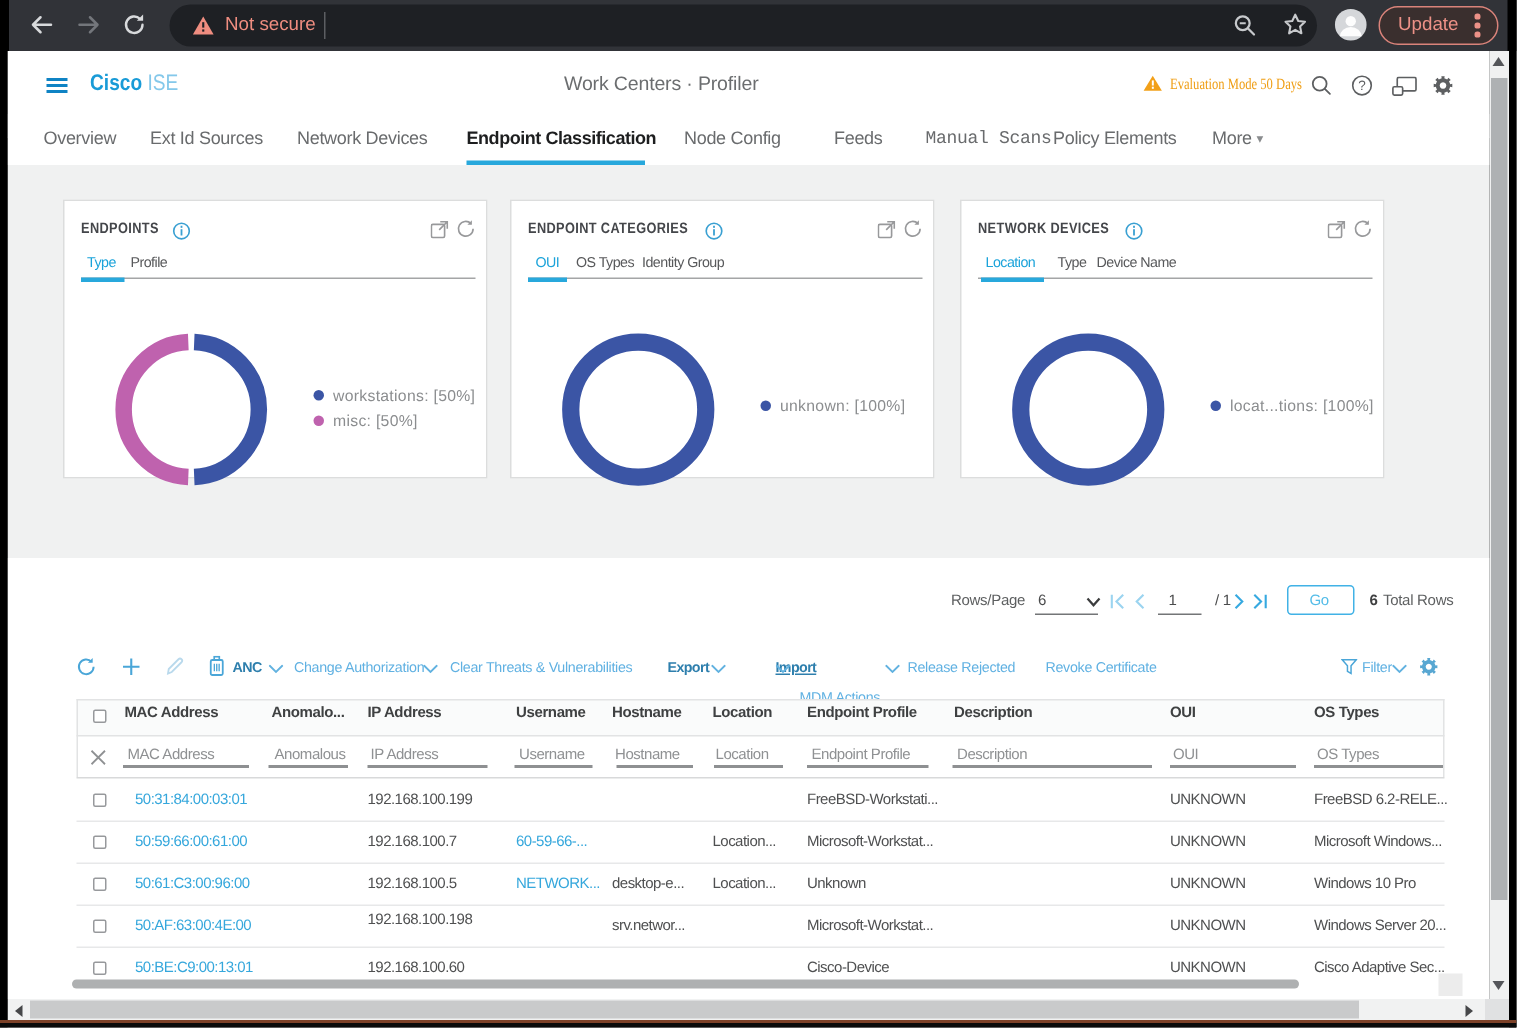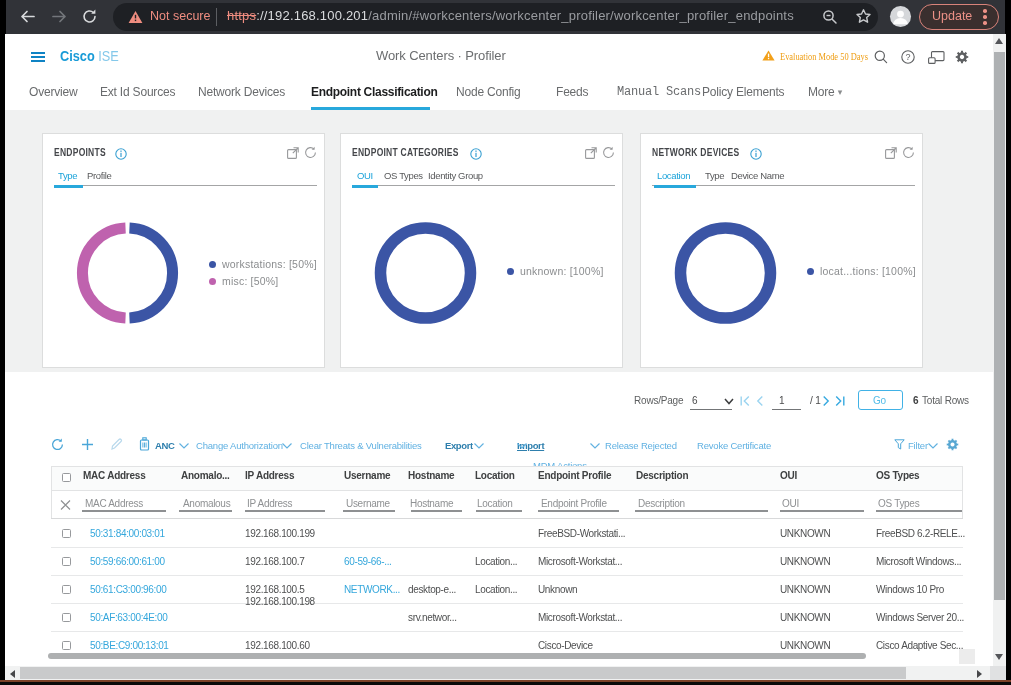--- a/index.html
+++ b/index.html
@@ -8,21 +8,21 @@
 .abs { position:absolute; }
 
 #chrome { position:absolute; left:0; top:0; width:1011px; height:34px; background:#313338; }
 #pill { position:absolute; left:113px; top:3px; width:765px; height:28px; background:#1e2024; border-radius:14px; }
 
 #page { position:absolute; left:5px; top:34px; width:988px; height:632px; background:#f0f1f1; overflow:hidden; }
 #hdr { position:absolute; left:0; top:0; width:988px; height:58px; background:#fff; border-bottom:1px solid #d8d9da; }
 #nav { position:absolute; left:0; top:42px; width:988px; height:34px; background:#fff; }
 .navitem { position:absolute; top:9px; font-size:12px; color:#696b6d; white-space:nowrap; letter-spacing:-0.2px; }
 
-.card { position:absolute; top:99px; width:283px; height:235px; background:#fff; border:1px solid #dcdddd; }
+.card { position:absolute; top:99px; width:283px; height:186px; background:#fff; border:1px solid #dcdddd; }
 .ctitle { position:absolute; left:11px; top:13px; font-size:10px; font-weight:bold; color:#44464a; letter-spacing:0.3px; transform:scaleX(0.85); transform-origin:0 0; white-space:nowrap; }
 .ctab { position:absolute; top:36px; font-size:9.5px; color:#58595b; letter-spacing:-0.35px; white-space:nowrap; }
 .cline { position:absolute; left:11px; top:51px; height:1px; background:#a4a5a6; width:263px; }
 .cunder { position:absolute; top:51px; height:3px; background:#28a8dc; }
 .legend { position:absolute; left:166px; font-size:10.5px; letter-spacing:0.2px; color:#8b8d8f; white-space:nowrap; }
 .ldot { display:inline-block; width:7px; height:7px; border-radius:50%; margin-right:6px; }
 .icoi { position:absolute; top:14px; }
 .icoa { position:absolute; left:244px; top:13px; }
 .icob { position:absolute; left:261px; top:12px; }
 
@@ -55,21 +55,20 @@
       <path d="M14.4 1.6v4.2h-4.2z" fill="#d8dadc"></path>
     </svg>
   <div id="pill"></div>
   <svg class="abs" style="left:128px;top:10px" width="15" height="14" viewBox="0 0 15 14">
       <path d="M7.5 1 14.4 13H0.6Z" fill="#ef8d80"></path>
       <rect x="6.8" y="4.8" width="1.4" height="3.6" fill="#1e2024"></rect>
       <rect x="6.8" y="9.6" width="1.4" height="1.5" fill="#1e2024"></rect>
     </svg>
   <div class="abs" style="left:150px;top:9px;font-size:12.5px;color:#ef8d80;">Not secure</div>
   <div class="abs" style="left:216px;top:8px;width:1px;height:18px;background:#5c5e62;"></div>
-  <div class="abs" style="left:227px;top:8px;font-size:13px;letter-spacing:0.2px;"><span style="color:#ef8d80;text-decoration:line-through;">https</span><span style="color:#dadcde;">://192.168.100.201</span><span style="color:#9a9ca0;">/admin/#workcenters/workcenter_profiler/workcenter_profiler_endpoints</span></div>
   <svg class="abs" style="left:822px;top:9px" width="16" height="16" viewBox="0 0 16 16">
       <circle cx="6.5" cy="6.5" r="4.6" stroke="#c7c9cc" stroke-width="1.5" fill="none"></circle>
       <path d="M10.2 10.2 14 14" stroke="#c7c9cc" stroke-width="1.5" stroke-linecap="round"></path>
       <path d="M4.5 6.5h4" stroke="#c7c9cc" stroke-width="1.4"></path>
     </svg>
   <svg class="abs" style="left:855px;top:8px" width="17" height="17" viewBox="0 0 17 17">
       <path d="M8.5 1.8 10.5 6 15 6.5 11.7 9.6 12.6 14.2 8.5 11.9 4.4 14.2 5.3 9.6 2 6.5 6.5 6Z" stroke="#c7c9cc" stroke-width="1.4" fill="none" stroke-linejoin="round"></path>
     </svg>
   <svg class="abs" style="left:889px;top:5px" width="23" height="23" viewBox="0 0 24 24">
       <circle cx="12" cy="12" r="11" fill="#d5d7da"></circle>
@@ -352,21 +351,21 @@
     <div class="dcell link" style="left:339px;top:212px;">NETWORK...</div>
     <div class="dcell" style="left:403px;top:212px;">desktop-e...</div>
     <div class="dcell" style="left:470px;top:212px;">Location...</div>
     <div class="dcell" style="left:533px;top:212px;">Unknown</div>
     <div class="dcell" style="left:775px;top:212px;">UNKNOWN</div>
     <div class="dcell" style="left:871px;top:212px;">Windows 10 Pro</div>
     <div class="rowline" style="top:231px;"></div>
 
     <div class="cb" style="top:241px;"></div>
     <div class="dcell link" style="left:85px;top:240px;">50:AF:63:00:4E:00</div>
-    <div class="dcell" style="left:240px;top:224px;text-align:right;">192.168.100.198</div>
+    <div class="dcell" style="left:240px;top:236px;text-align:right;">192.168.100.198</div>
     <div class="dcell" style="left:403px;top:240px;">srv.networ...</div>
     <div class="dcell" style="left:533px;top:240px;">Microsoft-Workstat...</div>
     <div class="dcell" style="left:775px;top:240px;">UNKNOWN</div>
     <div class="dcell" style="left:871px;top:240px;">Windows Server 20...</div>
     <div class="rowline" style="top:259px;"></div>
 
     <div class="cb" style="top:269px;"></div>
     <div class="dcell link" style="left:85px;top:268px;">50:BE:C9:00:13:01</div>
     <div class="dcell" style="left:240px;top:268px;">192.168.100.60</div>
     <div class="dcell" style="left:533px;top:268px;">Cisco-Device</div>

